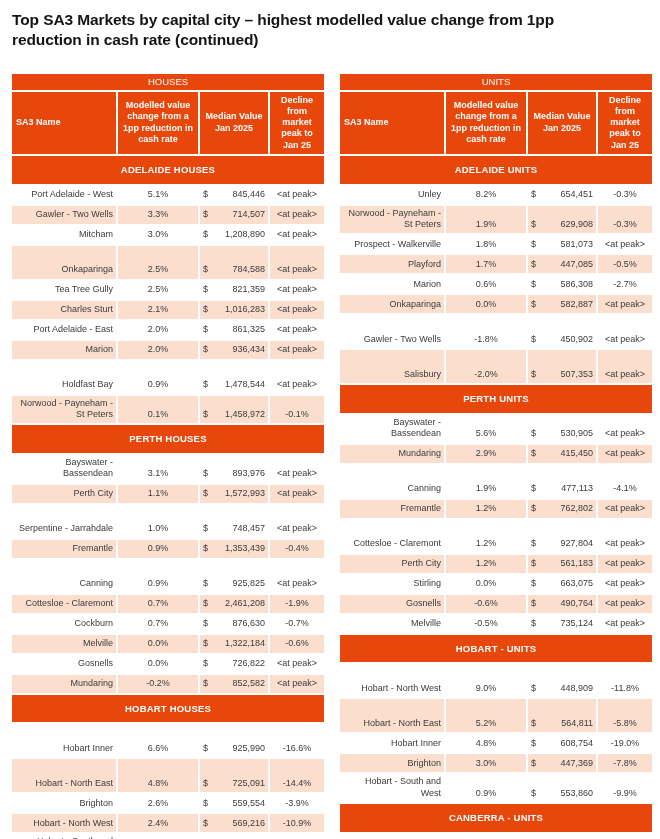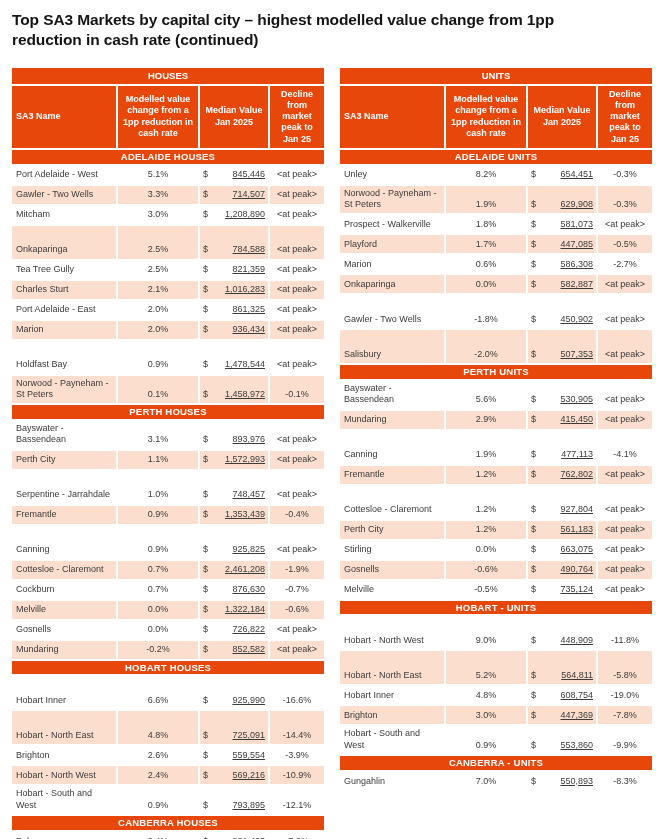--- a/index.html
+++ b/index.html
@@ -6,62 +6,62 @@
   body {
     width: 660px; height: 839px; box-sizing: border-box;
     padding: 8px 10px 6px 10px;
     font-family: "Liberation Sans", sans-serif;
     color: #3b3b3a;
     overflow: hidden;
   }
   .page-title {
     font-size: 15.5px; line-height: 1.28; font-weight: 800;
     color: #141414; letter-spacing: -0.1px;
-    margin: 2px 2px 16px 2px; max-width: 600px;
+    margin: 2px 2px 22px 2px; max-width: 600px;
   }
   .tables { display: flex; gap: 12px; align-items: flex-start; }
   table {
     border-collapse: collapse; table-layout: fixed;
     width: 314px; font-size: 9px; line-height: 1.25;
   }
   col.c-name    { width: 106px; }
   col.c-change  { width: 82px; }
   col.c-median  { width: 70px; }
   col.c-decline { width: 56px; }
 
   th, td { border: 2px solid #ffffff; }
 
   .table-title-cell {
-    background: var(--accent); color: #fff; font-weight: bold;
+    background: var(--accent); color: #fff; font-weight: normal;
     text-align: center; font-size: 9.5px; padding: 2px 2px;
   }
   th.col-head {
     background: var(--accent); color: #fff; font-weight: bold;
     font-size: 9px; text-align: center; vertical-align: middle;
     padding: 3px 4px; height: 56px;
   }
   th.col-head.name { text-align: left; margin-left: 32px; }
 
   td.section-header {
     background: var(--accent); color: #fff; font-weight: bold;
-    text-align: center; font-size: 9.5px; padding: 1px 2px;
+    text-align: center; font-size: 9.5px; padding: 8px 2px;
     letter-spacing: 0.2px;
   }
 
   td.cell {
     vertical-align: bottom; padding: 2px 3px 3px 3px; height: 13px;
     background: #ffffff;
   }
   tr.tall td.cell { height: 28px; }
   tbody tr:nth-child(odd):not(.sec) td.cell { background: var(--stripe); }
 
-  td.name { text-align: left; padding-left: 4px; }
+  td.name { text-align: right; padding-left: 4px; }
   td.change { text-align: center; }
   td.median .m-wrap { display: flex; justify-content: space-between; align-items: flex-end; }
-  td.median .m-val { text-align: left; text-decoration: underline; }
+  td.median .m-val { text-align: left; }
   td.decline { text-align: center; }
 </style>
 </head>
 <body style="color: rgb(59, 59, 58);">
 
 <h1 class="page-title">Top SA3 Markets by capital city – highest modelled value change from 1pp reduction in cash rate (continued)</h1>
 
 <div class="tables">
 
   <table>

